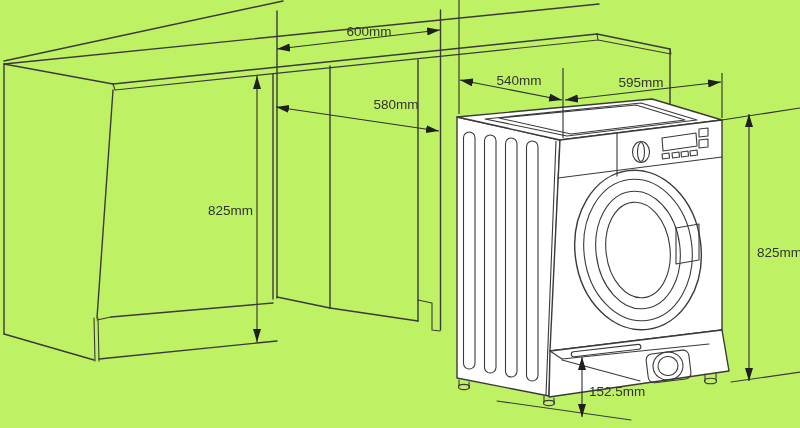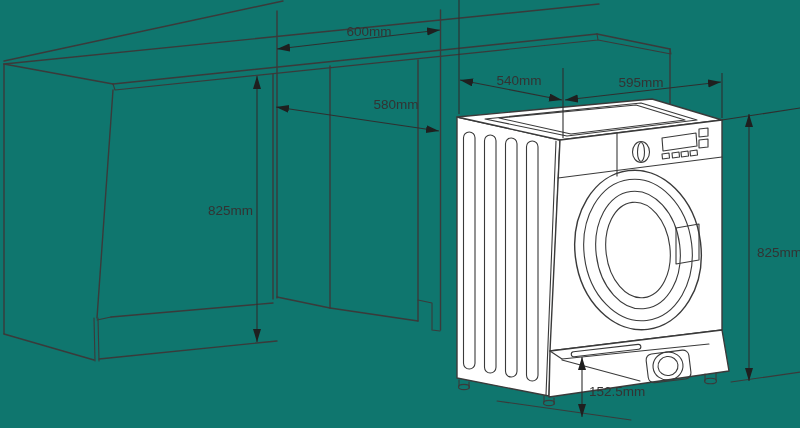--- a/index.html
+++ b/index.html
@@ -1,19 +1,19 @@
 <!DOCTYPE html>
 <html><head>
 <meta charset="utf-8">
 <style>
   html,body{margin:0;padding:0;background:#ffffff;}
   .stage{
     position:relative;
     width:800px;height:428px;
-    background:#0f766e;
+    background:#bef264;
     overflow:hidden;
     font-family:"Liberation Sans", sans-serif;
   }
   svg{display:block;}
   .dim-text{
     font-family:"Liberation Sans", sans-serif;
     font-size:13.5px;
     fill:#333333;
   }
   .struct{stroke:#3a3a3a;stroke-width:1.4;fill:none;stroke-linecap:round;stroke-linejoin:round;}

